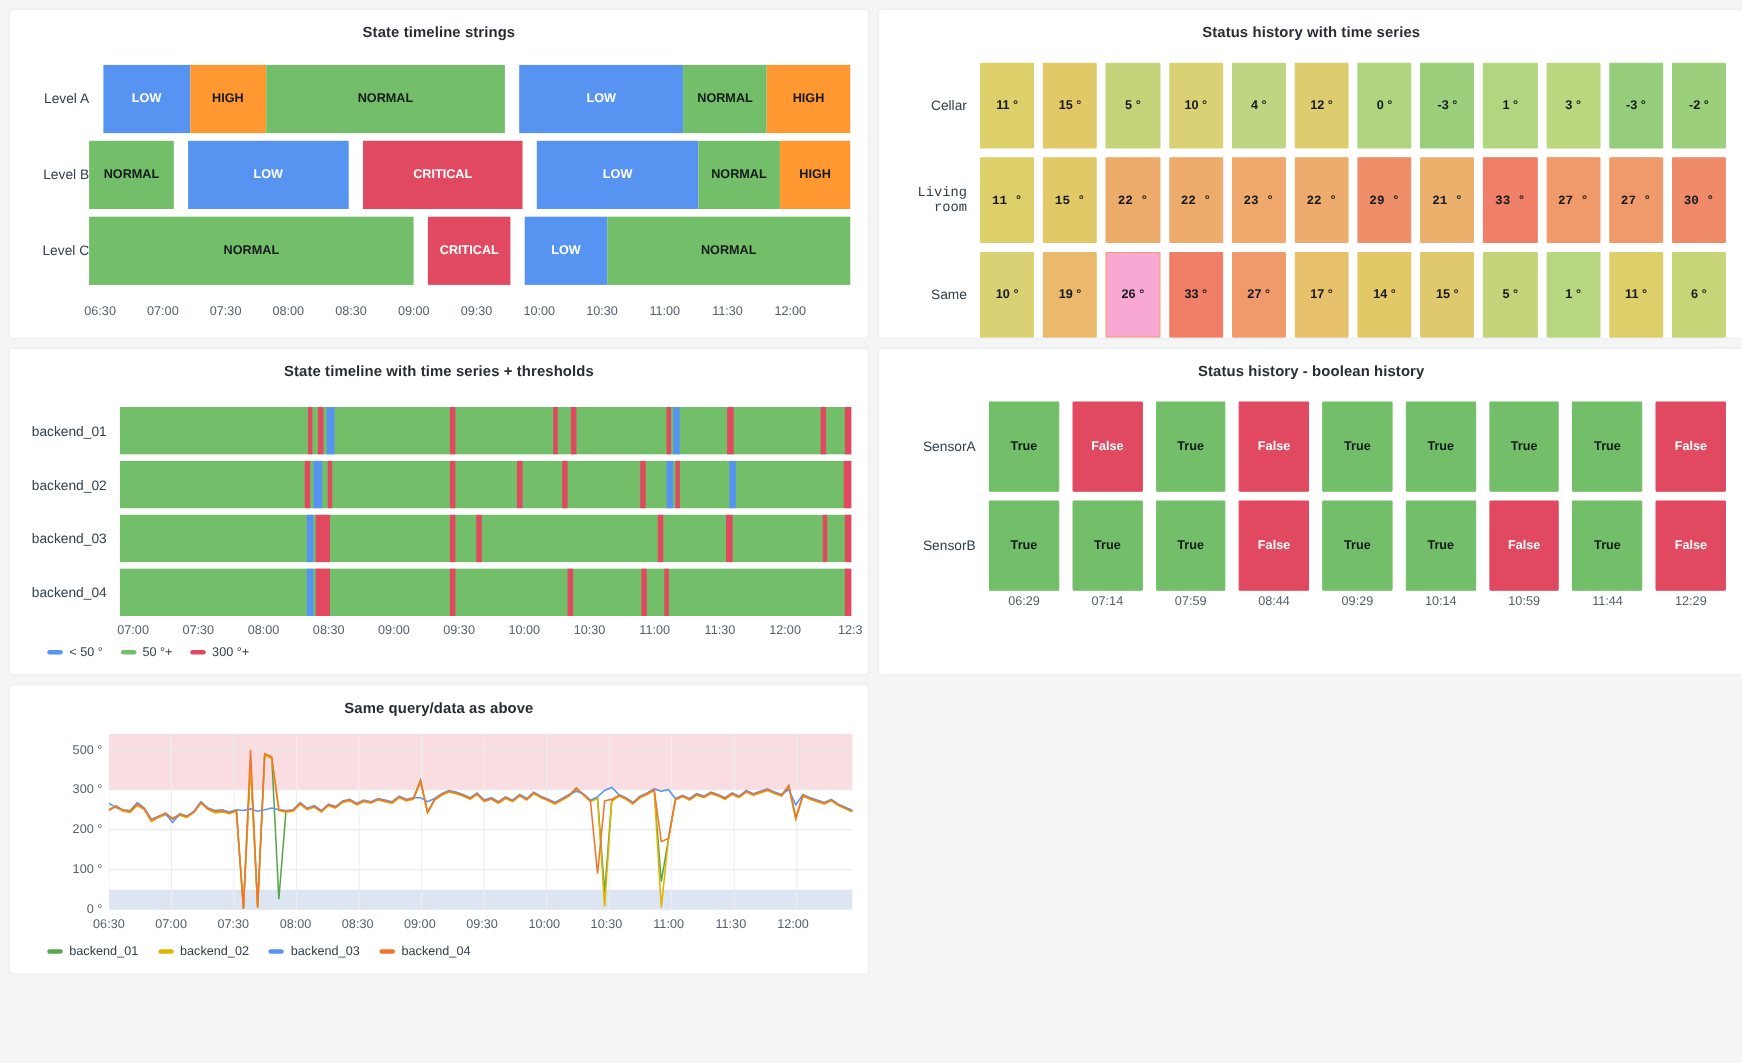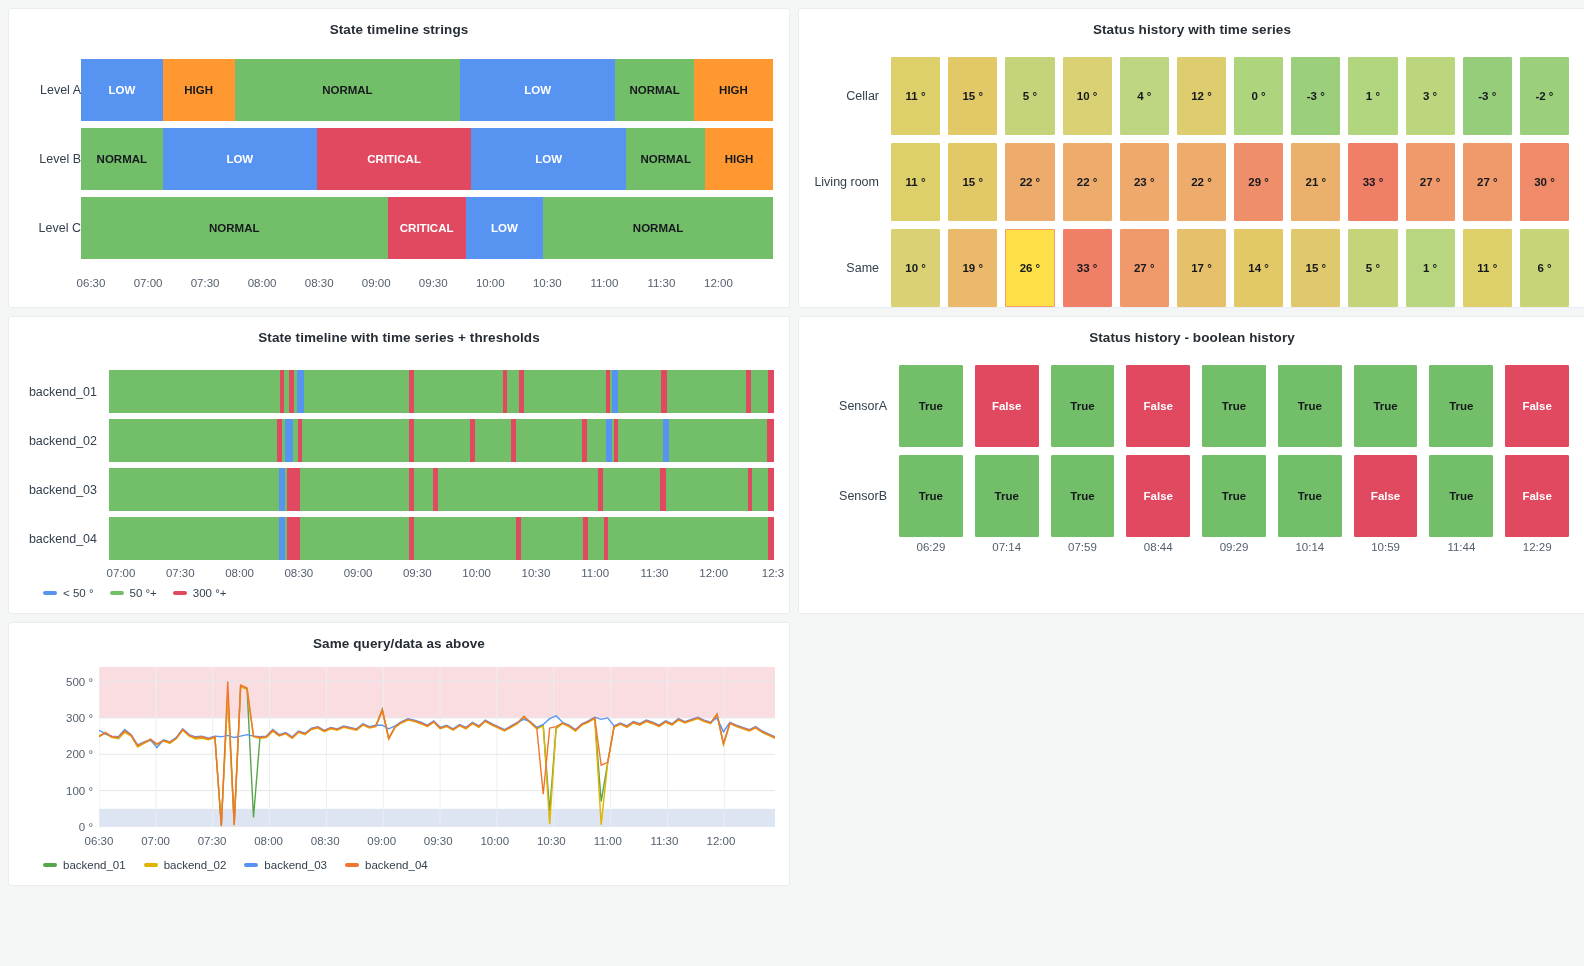--- a/index.html
+++ b/index.html
@@ -57,21 +57,21 @@
   .st-track {
     flex: 1 1 auto; height: 62px; display: flex; margin-right: 16px;
     position: relative;
   }
   .st-seg {
     display: flex; align-items: center; justify-content: center;
     font-size: 11.5px; font-weight: bold; overflow: hidden;
     white-space: nowrap;
   }
   .st-seg.dark { color: #16191d; }
-  .st-seg.light { color: #ffffff; }
+  .st-seg.light { color: #ffffff; margin-left: 13px; }
 
   
   .tl-rows { position: absolute; left: 0; top: 50px; right: 0; }
   .tl-row { display: flex; align-items: center; height: 49px; }
   .tl-label {
     width: 100px; text-align: right; padding-right: 12px;
     font-size: 12.5px; color: #33414e; flex: 0 0 100px;
   }
   .tl-track {
     flex: 1 1 auto; height: 43px; margin-right: 16px;
@@ -187,21 +187,21 @@
               <div class="sh-cell dark" style="background: rgb(190, 213, 129); border: 1px solid rgb(190, 213, 129);">4 °</div>
               <div class="sh-cell dark" style="background: rgb(221, 205, 110); border: 1px solid rgb(221, 205, 110);">12 °</div>
               <div class="sh-cell dark" style="background: rgb(174, 213, 126); border: 1px solid rgb(174, 213, 126);">0 °</div>
               <div class="sh-cell dark" style="background: rgb(156, 207, 124); border: 1px solid rgb(156, 207, 124);">-3 °</div>
               <div class="sh-cell dark" style="background: rgb(178, 214, 127); border: 1px solid rgb(178, 214, 127);">1 °</div>
               <div class="sh-cell dark" style="background: rgb(188, 214, 126); border: 1px solid rgb(188, 214, 126);">3 °</div>
               <div class="sh-cell dark" style="background: rgb(150, 205, 123); border: 1px solid rgb(150, 205, 123);">-3 °</div>
               <div class="sh-cell dark" style="background: rgb(155, 207, 124); border: 1px solid rgb(155, 207, 124);">-2 °</div>
             </div>
           </div>
-          <div class="sh-row" style="height: 86px;">
+          <div class="sh-row" style="height: 86px; font-family: Liberation Mono, monospace;">
             <div class="sh-label">Living room</div>
             <div class="sh-cells" style="height: 78px;">
               <div class="sh-cell dark" style="background: rgb(221, 207, 105); border: 1px solid rgb(221, 207, 105);">11 °</div>
               <div class="sh-cell dark" style="background: rgb(227, 200, 104); border: 1px solid rgb(227, 200, 104);">15 °</div>
               <div class="sh-cell dark" style="background: rgb(238, 172, 108); border: 1px solid rgb(238, 172, 108);">22 °</div>
               <div class="sh-cell dark" style="background: rgb(238, 172, 108); border: 1px solid rgb(238, 172, 108);">22 °</div>
               <div class="sh-cell dark" style="background: rgb(239, 169, 108); border: 1px solid rgb(239, 169, 108);">23 °</div>
               <div class="sh-cell dark" style="background: rgb(238, 172, 108); border: 1px solid rgb(238, 172, 108);">22 °</div>
               <div class="sh-cell dark" style="background: rgb(239, 143, 106); border: 1px solid rgb(239, 143, 106);">29 °</div>
               <div class="sh-cell dark" style="background: rgb(236, 176, 109); border: 1px solid rgb(236, 176, 109);">21 °</div>
@@ -209,21 +209,21 @@
               <div class="sh-cell dark" style="background: rgb(240, 154, 107); border: 1px solid rgb(240, 154, 107);">27 °</div>
               <div class="sh-cell dark" style="background: rgb(240, 154, 107); border: 1px solid rgb(240, 154, 107);">27 °</div>
               <div class="sh-cell dark" style="background: rgb(239, 139, 105); border: 1px solid rgb(239, 139, 105);">30 °</div>
             </div>
           </div>
           <div class="sh-row" style="height: 86px;">
             <div class="sh-label">Same</div>
             <div class="sh-cells" style="height: 78px;">
               <div class="sh-cell dark" style="background: rgb(217, 209, 115); border: 1px solid rgb(217, 209, 115);">10 °</div>
               <div class="sh-cell dark" style="background: rgb(234, 185, 108); border: 1px solid rgb(234, 185, 108);">19 °</div>
-              <div class="sh-cell dark" style="background: #fde047; border: 1px solid rgb(240, 157, 107);">26 °</div>
+              <div class="sh-cell dark" style="background: #f9a8d4; border: 1px solid rgb(240, 157, 107);">26 °</div>
               <div class="sh-cell dark" style="background: rgb(239, 127, 102); border: 1px solid rgb(239, 127, 102);">33 °</div>
               <div class="sh-cell dark" style="background: rgb(240, 154, 107); border: 1px solid rgb(240, 154, 107);">27 °</div>
               <div class="sh-cell dark" style="background: rgb(230, 192, 106); border: 1px solid rgb(230, 192, 106);">17 °</div>
               <div class="sh-cell dark" style="background: rgb(227, 200, 104); border: 1px solid rgb(227, 200, 104);">14 °</div>
               <div class="sh-cell dark" style="background: rgb(224, 201, 108); border: 1px solid rgb(224, 201, 108);">15 °</div>
               <div class="sh-cell dark" style="background: rgb(197, 212, 122); border: 1px solid rgb(197, 212, 122);">5 °</div>
               <div class="sh-cell dark" style="background: rgb(183, 214, 127); border: 1px solid rgb(183, 214, 127);">1 °</div>
               <div class="sh-cell dark" style="background: rgb(221, 207, 105); border: 1px solid rgb(221, 207, 105);">11 °</div>
               <div class="sh-cell dark" style="background: rgb(200, 212, 120); border: 1px solid rgb(200, 212, 120);">6 °</div>
             </div>

